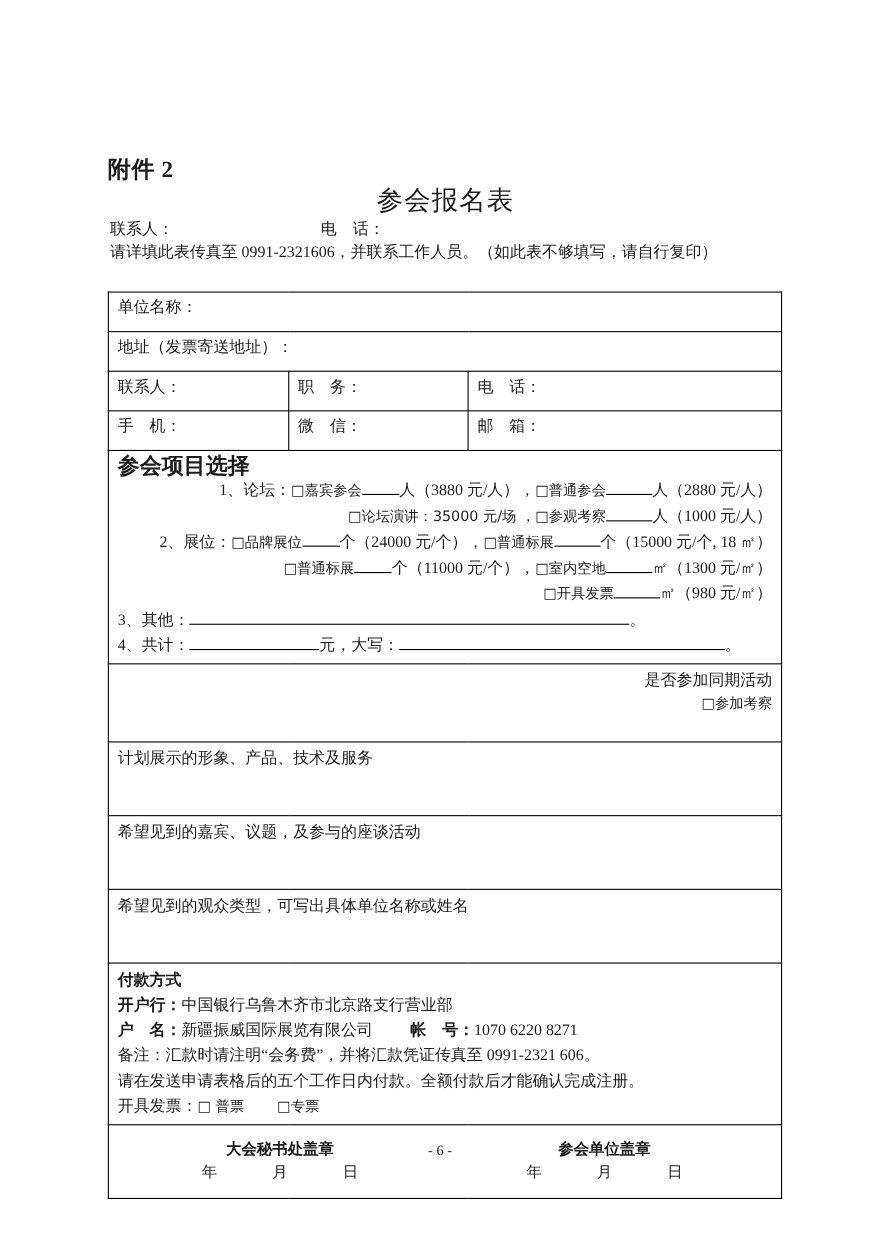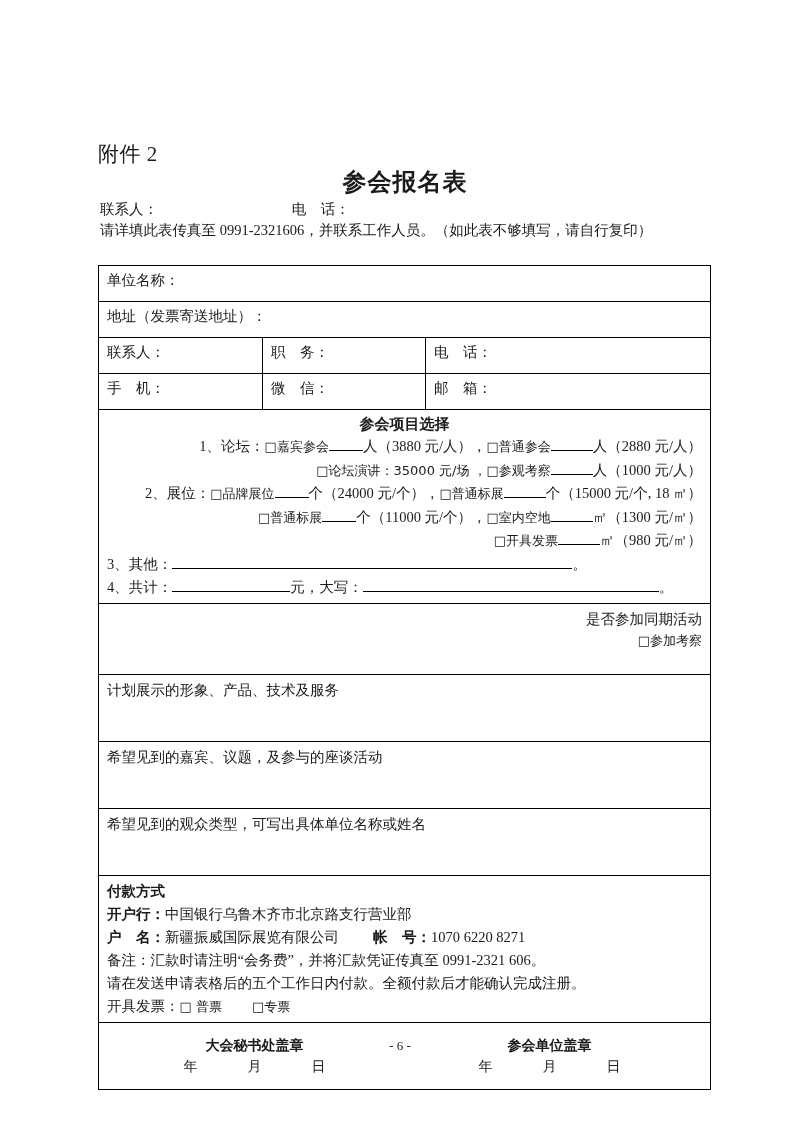--- a/index.html
+++ b/index.html
@@ -22,30 +22,30 @@
     height: 1131px;
     background: #ffffff;
   }
 
   
   .attach-label {
     position: absolute;
     left: 98px;
     top: 140px;
     font-size: 21px;
-    font-weight: normal;
+    font-weight: bold;
     letter-spacing: 0.5px;
   }
   .doc-title {
     position: absolute;
     left: 0; right: 0;
     top: 166px;
     text-align: center;
     font-size: 24px;
-    font-weight: bold;
+    font-weight: normal;
     letter-spacing: 1px;
     padding-left: 10px;
   }
   .meta {
     position: absolute;
     left: 100px;
     top: 199px;
     width: 610px;
     font-size: 14.5px;
     line-height: 20px;
@@ -80,23 +80,23 @@
   .form-table td {
     border: 1.1px solid #000;
     padding: 4px 8px;
     vertical-align: top;
     line-height: 20px;
   }
   .r-tall { height: 27px; margin-left: 44px; }
   .cell-label { white-space: nowrap; }
 
   .section-title {
-    text-align: center;
+    text-align: left;
     font-weight: bold;
-    font-size: 15px;
+    font-size: 20px;
     line-height: 21px;
     display: block;
     margin-bottom: 0px;
   }
 
   .opt-block {
     font-size: 14.5px;
     line-height: 22.5px;
   }
   .opt-line { white-space: nowrap; display: block; text-align: right; }

